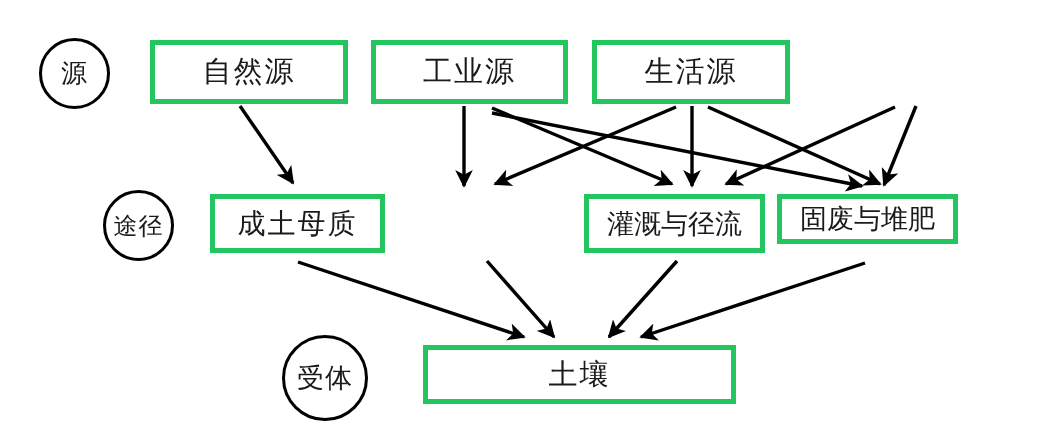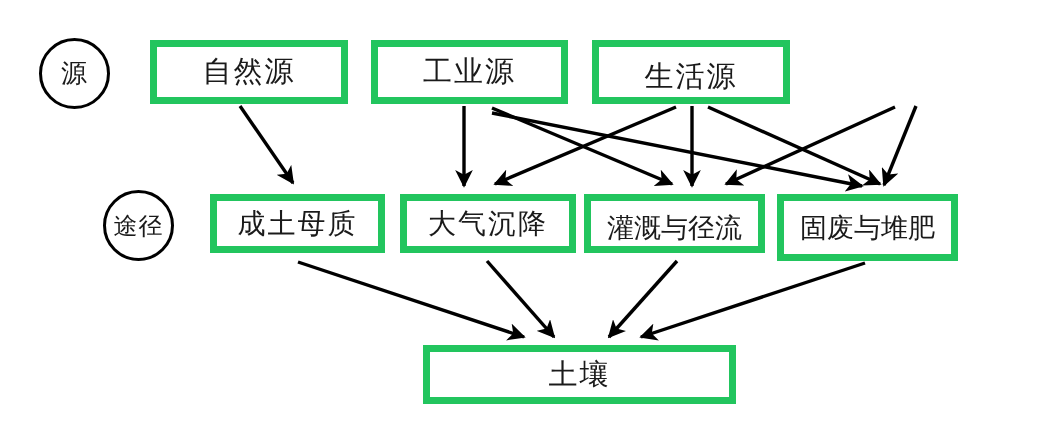--- a/index.html
+++ b/index.html
@@ -20,21 +20,21 @@
   #arrow-layer {
     position: absolute;
     left: 0;
     top: 0;
     width: 1038px;
     height: 448px;
   }
   .node-box {
     position: absolute;
     box-sizing: border-box;
-    border: 7px solid #22c55e;
+    border: 5px solid #22c55e;
     background: #ffffff;
     display: flex;
     align-items: center;
     justify-content: center;
     color: #1a1a1a;
     letter-spacing: 2px;
     z-index: 3;
   }
   .node-circle {
     position: absolute;
@@ -90,41 +90,41 @@
       <line x1="865" y1="263" x2="641" y2="337"></line>
     </g>
   </svg>
 
   <div class="node-circle" style="left:39px; top:38px; width:71px; height:71px; font-size:26px;">
     <span>源</span>
   </div>
   <div class="node-circle" style="left:103px; top:190px; width:71px; height:71px; font-size:24px;">
     <span>途径</span>
   </div>
+  <div class="node-circle" style="left:282px; top:335px; width:86px; height:86px; font-size:27px;">
+    <span>受体</span>
+  </div>
 
   <div class="node-box" style="left:150px; top:40px; width:198px; height:64px; font-size:29px;">
     <span>自然源</span>
   </div>
   <div class="node-box" style="left:371px; top:40px; width:197px; height:64px; font-size:29px;">
     <span>工业源</span>
   </div>
-  <div class="node-box" style="left:592px; top:40px; width:198px; height:64px; font-size:29px;align-items:flex-end;">
+  <div class="node-box" style="left:592px; top:40px; width:198px; height:64px; font-size:29px;">
     <span>生活源</span>
   </div>
 
   <div class="node-box" style="left:210px; top:194px; width:175px; height:59px; font-size:28px;justify-content:center;">
     <span>成土母质</span>
   </div>
-  <div class="node-box" style="left:400px; top:194px; width:176px; height:59px; font-size:28px;">
-    <span>大气沉降</span>
-  </div>
-  <div class="node-box" style="left:584px; top:194px; width:181px; height:59px; font-size:27px; letter-spacing:0px;align-items:flex-end;">
+  <div class="node-box" style="left:584px; top:194px; width:181px; height:59px; font-size:27px; letter-spacing:0px;">
     <span>灌溉与径流</span>
   </div>
-  <div class="node-box" style="left:777px; top:194px; width:181px; height:67px; font-size:27px; letter-spacing:0px;">
+  <div class="node-box" style="left:777px; top:194px; width:181px; height:50px; font-size:27px; letter-spacing:0px;">
     <span>固废与堆肥</span>
   </div>
 
   <div class="node-box" style="left:423px; top:345px; width:313px; height:59px; font-size:29px;">
     <span>土壤</span>
   </div>
 
 </div>
 
 </body></html>

